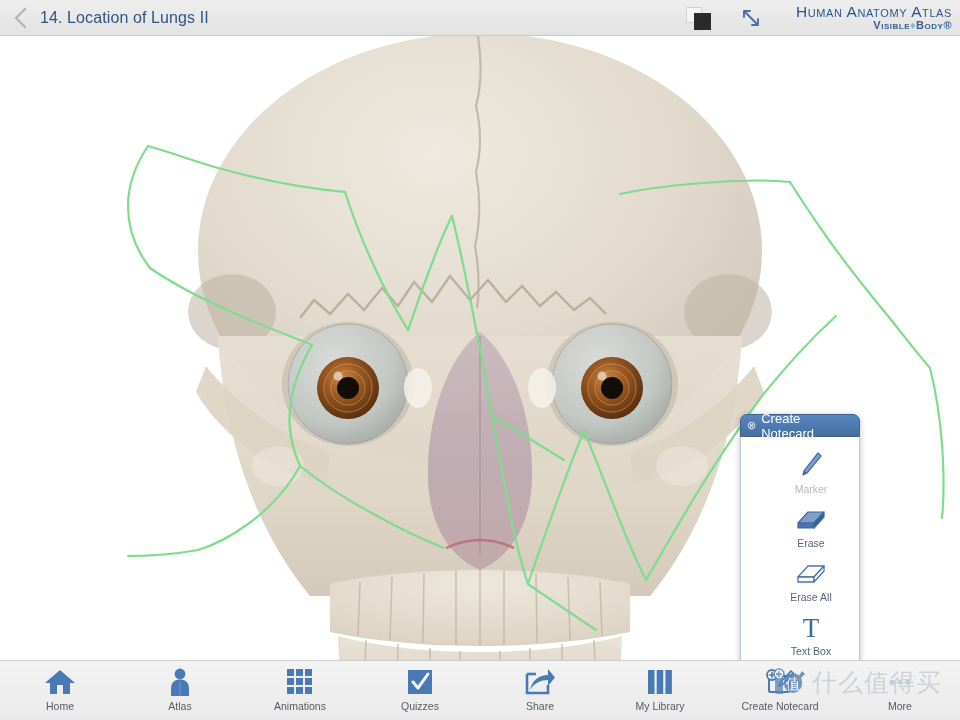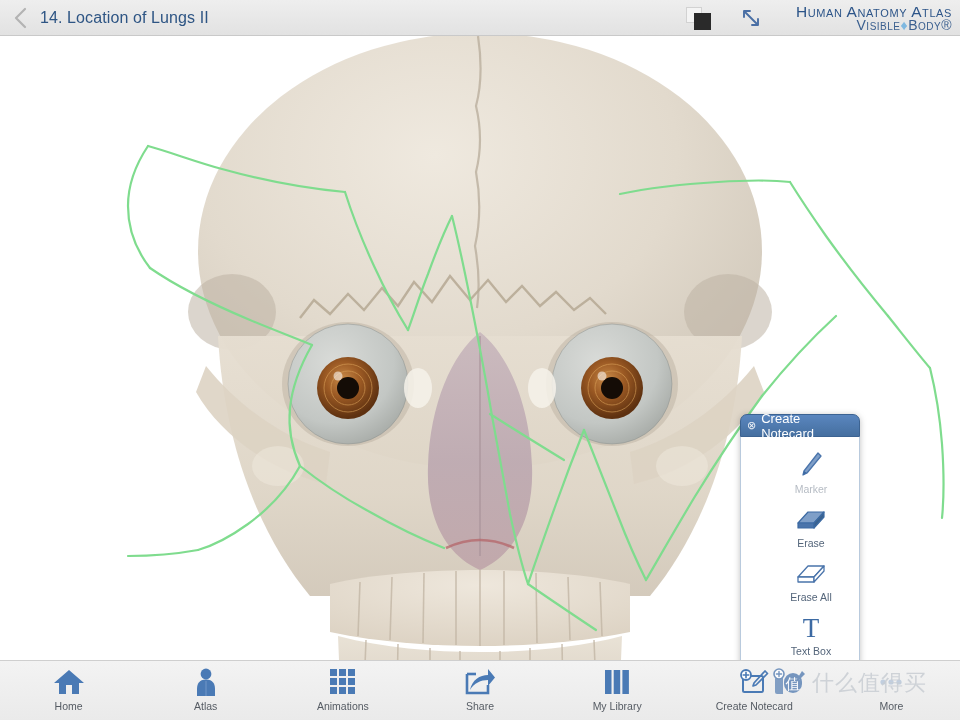--- a/index.html
+++ b/index.html
@@ -58,25 +58,26 @@
   #brand-main {
     color: #2d5589;
     font-size: 15.5px;
     letter-spacing: .6px;
     font-variant: small-caps;
     line-height: 16px;
     white-space: nowrap;
   }
   #brand-sub {
     color: #3a5f8f;
-    font-size: 14px;
+    font-size: 11px;
     letter-spacing: .5px;
     font-variant: small-caps;
     line-height: 11px;
     white-space: nowrap;
+    font-weight: bold;
   }
   #brand-sub .vb-drop { color:#7fb8e0; }
 
   
   #canvas {
     position: absolute; left: 0; top: 36px;
     width: 960px; height: 624px;
     background: #ffffff;
     overflow: hidden;
   }
@@ -162,21 +163,21 @@
     display: flex; align-items: center; gap: 4px;
     pointer-events: none;
     opacity: .82;
   }
   #wm-badge {
     width: 36px; height: 30px;
     position: relative;
     flex: none;
   }
   #wm-text {
-    font-size: 22px;
+    font-size: 25px;
     color: #c7ccd2;
     font-family: "DejaVu Sans", sans-serif;
     letter-spacing: 1px;
     line-height: 28px;
     white-space: nowrap;
     text-align: center;
   }
 </style>
 </head>
 <body>
@@ -446,20 +447,29 @@
               <rect x="19" y="10" width="7" height="7"></rect>
             <rect x="1" y="19" width="7" height="7"></rect>
               <rect x="10" y="19" width="7" height="7"></rect>
               <rect x="19" y="19" width="7" height="7"></rect>
           </g>
         </svg>
       </span>
       <span class="tb-label">Animations</span>
     </div>
 
+    <div class="tb-item">
+      <span class="tb-glyph">
+        <svg width="28" height="28" viewBox="0 0 28 28">
+          <rect x="2" y="2" width="24" height="24" fill="#4a7ab5"></rect>
+          <path d="M7 14 L12 20 L22 6" fill="none" stroke="#ffffff" stroke-width="3" stroke-linecap="round" stroke-linejoin="round"></path>
+        </svg>
+      </span>
+      <span class="tb-label">Quizzes</span>
+    </div>
 
     <div class="tb-item">
       <span class="tb-glyph">
         <svg width="32" height="28" viewBox="0 0 32 28">
           <path d="M3 6 L3 25 L24 25 L24 17" fill="none" stroke="#4a7ab5" stroke-width="2.6"></path>
           <path d="M3 6 L12 6" fill="none" stroke="#4a7ab5" stroke-width="2.6"></path>
           <path d="M6 22 C 8 12 16 7 24 7 L24 1 L31 9.5 L24 18 L24 12 C 17 12 10 15 6 22 Z" fill="#4a7ab5"></path>
         </svg>
       </span>
       <span class="tb-label">Share</span>

